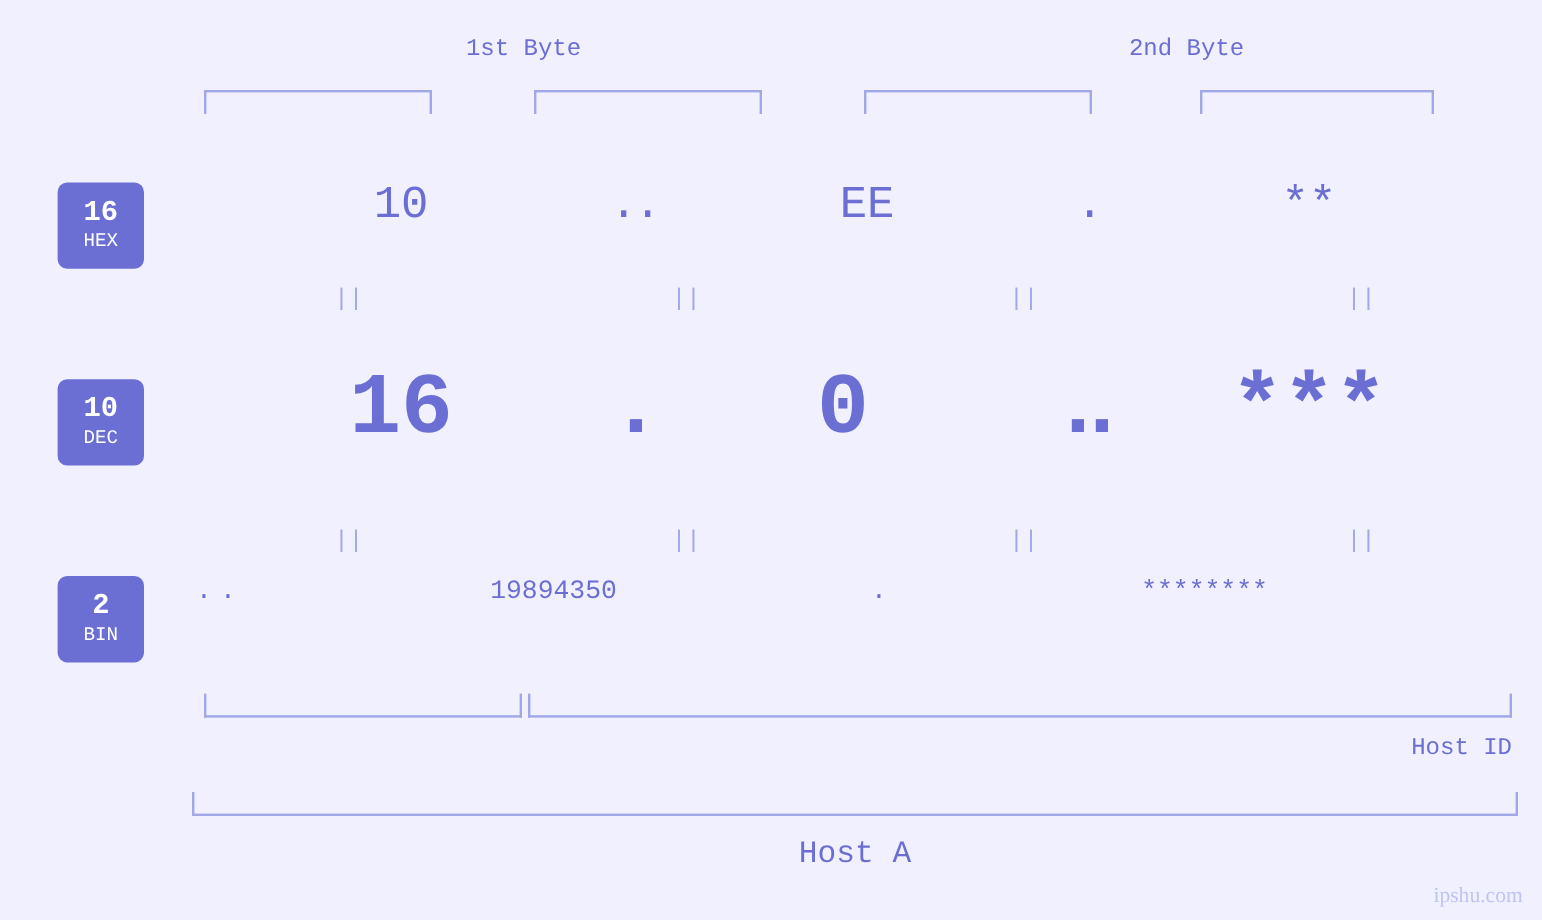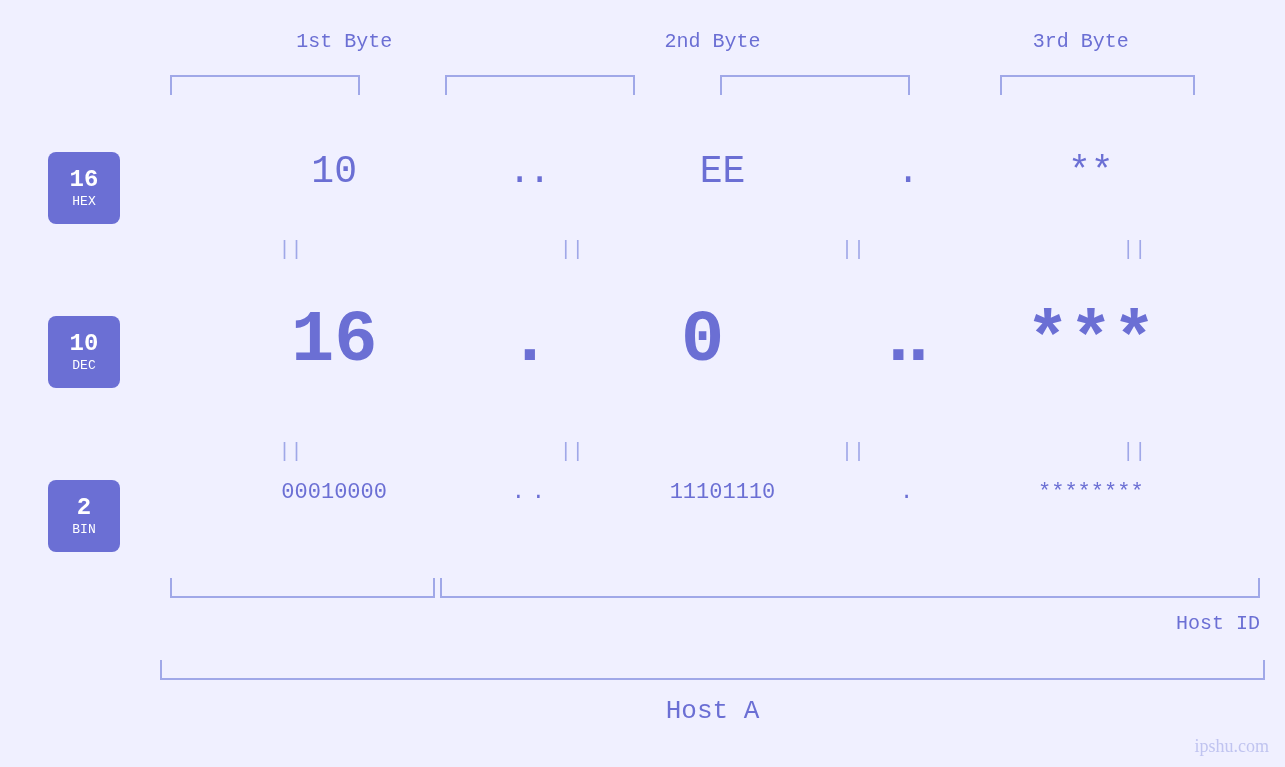--- a/index.html
+++ b/index.html
@@ -27,21 +27,21 @@
       color: white;
     }
 
     .badge-number {
       font-size: 24px;
       font-weight: bold;
       line-height: 1;
     }
 
     .badge-label {
-      font-size: 13px;
+      font-size: 16px;
       font-weight: normal;
       margin-top: 2px;
     }
 
     .badge-hex { top: 152px; }
     .badge-dec { top: 316px; }
     .badge-bin { top: 480px; }
 
     .main-content {
       position: absolute;
@@ -293,21 +293,20 @@
 <div class="badge badge-bin">
   <span class="badge-number">2</span>
   <span class="badge-label">BIN</span>
 </div>
 
 <div class="main-content">
 
   <div class="col-headers">
     <div class="col-header">1st Byte</div>
     <div class="col-header">2nd Byte</div>
-    <div class="col-header">3rd Byte</div>
   </div>
 
   <div class="top-bracket bracket-byte1"></div>
   <div class="top-bracket bracket-byte2"></div>
   <div class="top-bracket bracket-byte3"></div>
   <div class="top-bracket bracket-byte4"></div>
 
   <div class="row-hex">
     <span class="val-cell val-hex">10</span>
     <span class="dot-hex">.</span>
@@ -340,24 +339,23 @@
     <span class="eq-cell">||</span>
     <span class="eq-dot"></span>
     <span class="eq-cell">||</span>
     <span class="eq-dot"></span>
     <span class="eq-cell">||</span>
     <span class="eq-dot"></span>
     <span class="eq-cell">||</span>
   </div>
 
   <div class="row-bin">
-    <span class="val-cell val-bin">00010000</span>
     <span class="dot-bin">.</span>
     <span class="dot-bin">.</span>
-    <span class="val-cell val-bin">11101110</span>
+    <span class="val-cell val-bin">19894350</span>
     <span class="dot-bin">.</span>
     <span class="val-cell val-bin">********</span>
   </div>
 
   <div class="bottom-brackets">
     <div class="bot-bracket-net"></div>
     <div class="bot-bracket-host"></div>
   </div>
 
   <div class="label-host">Host ID</div>

